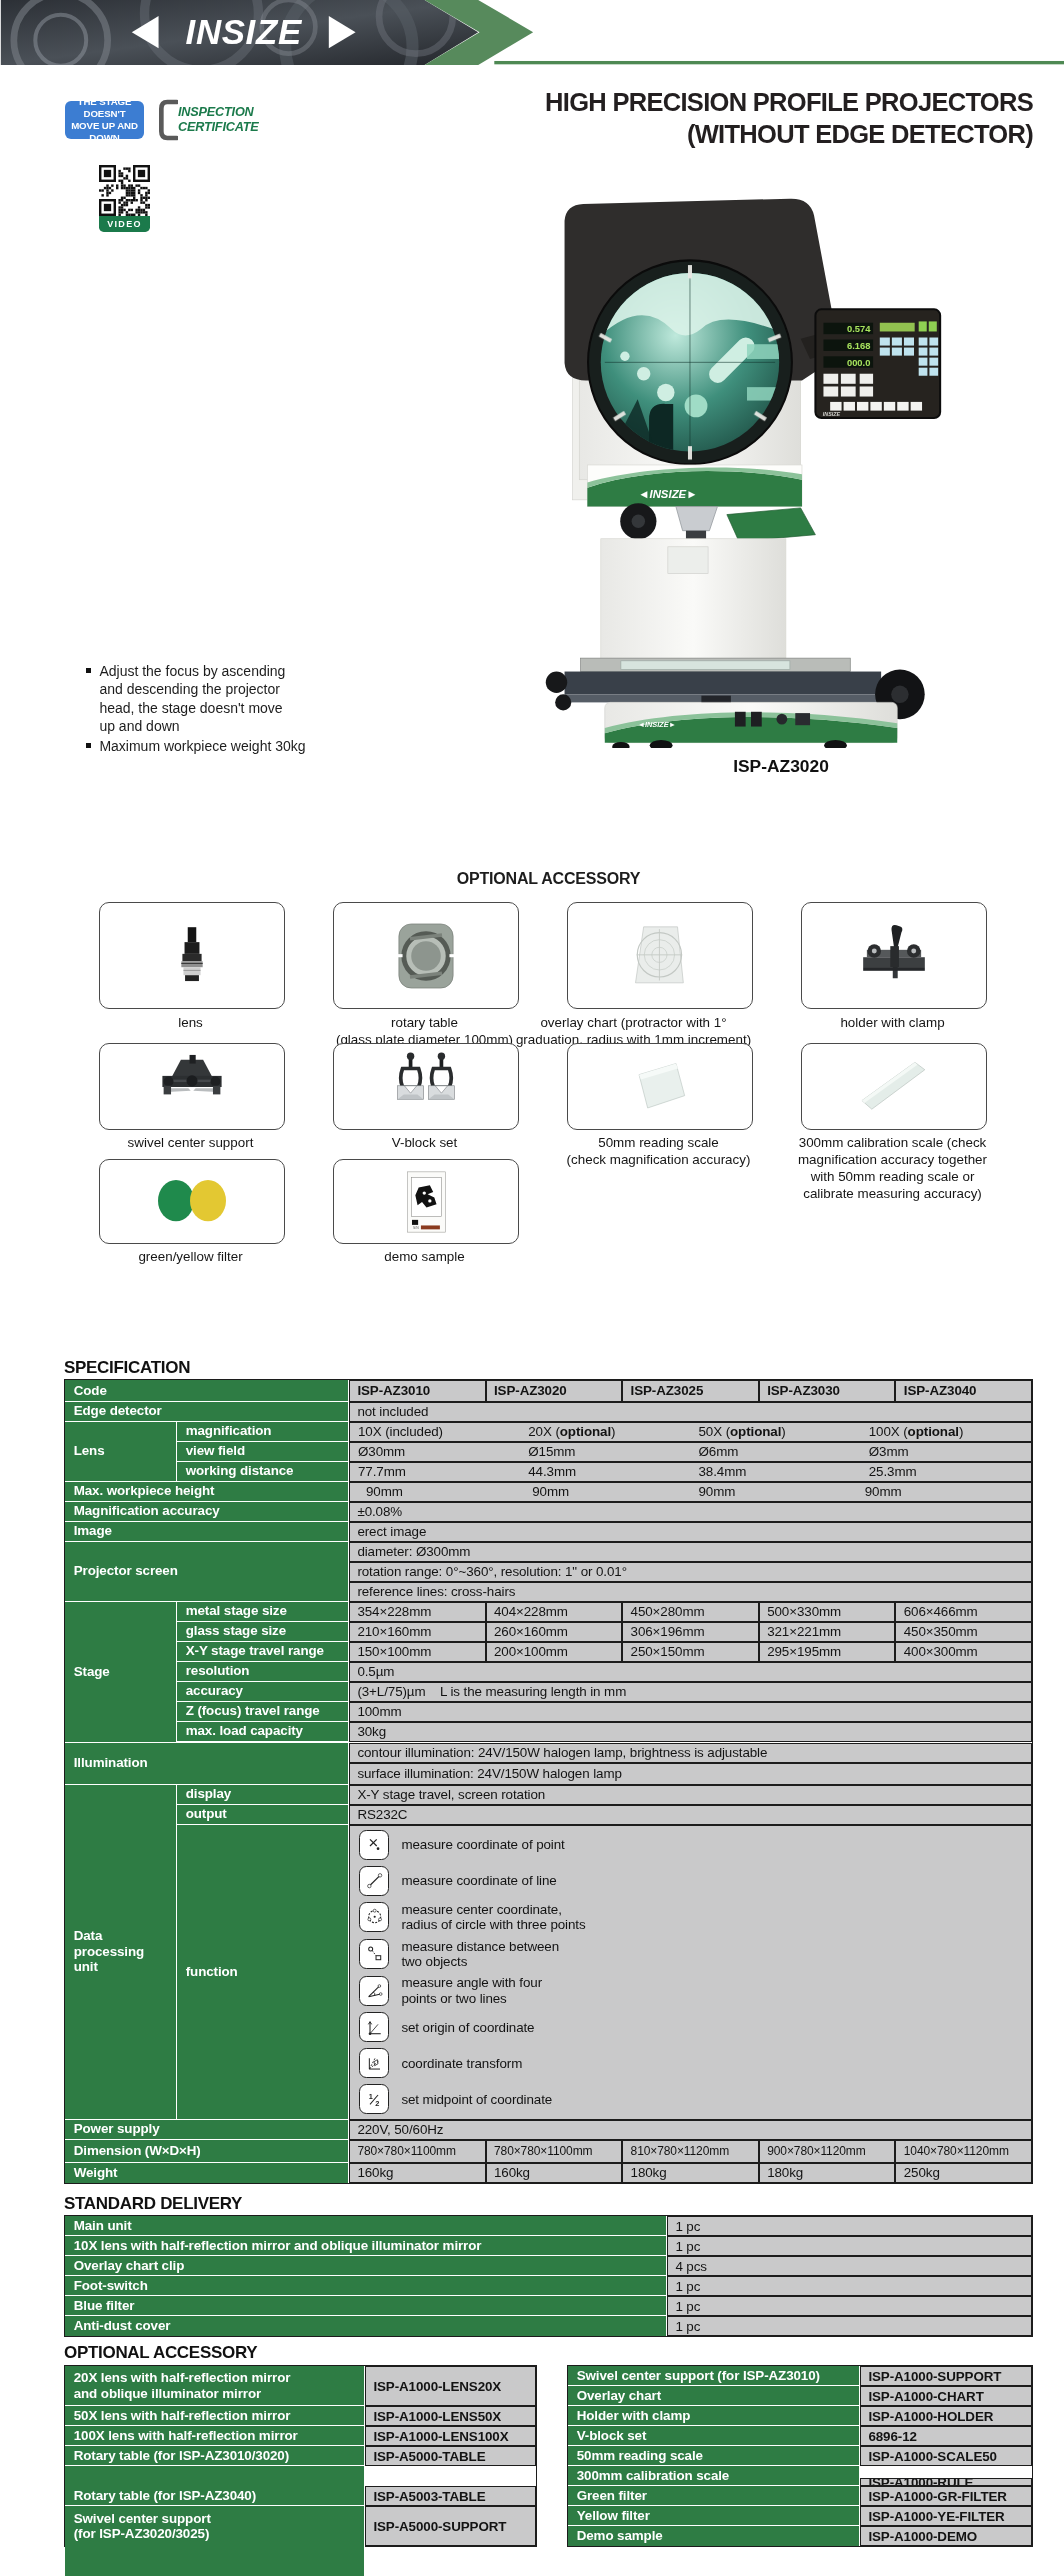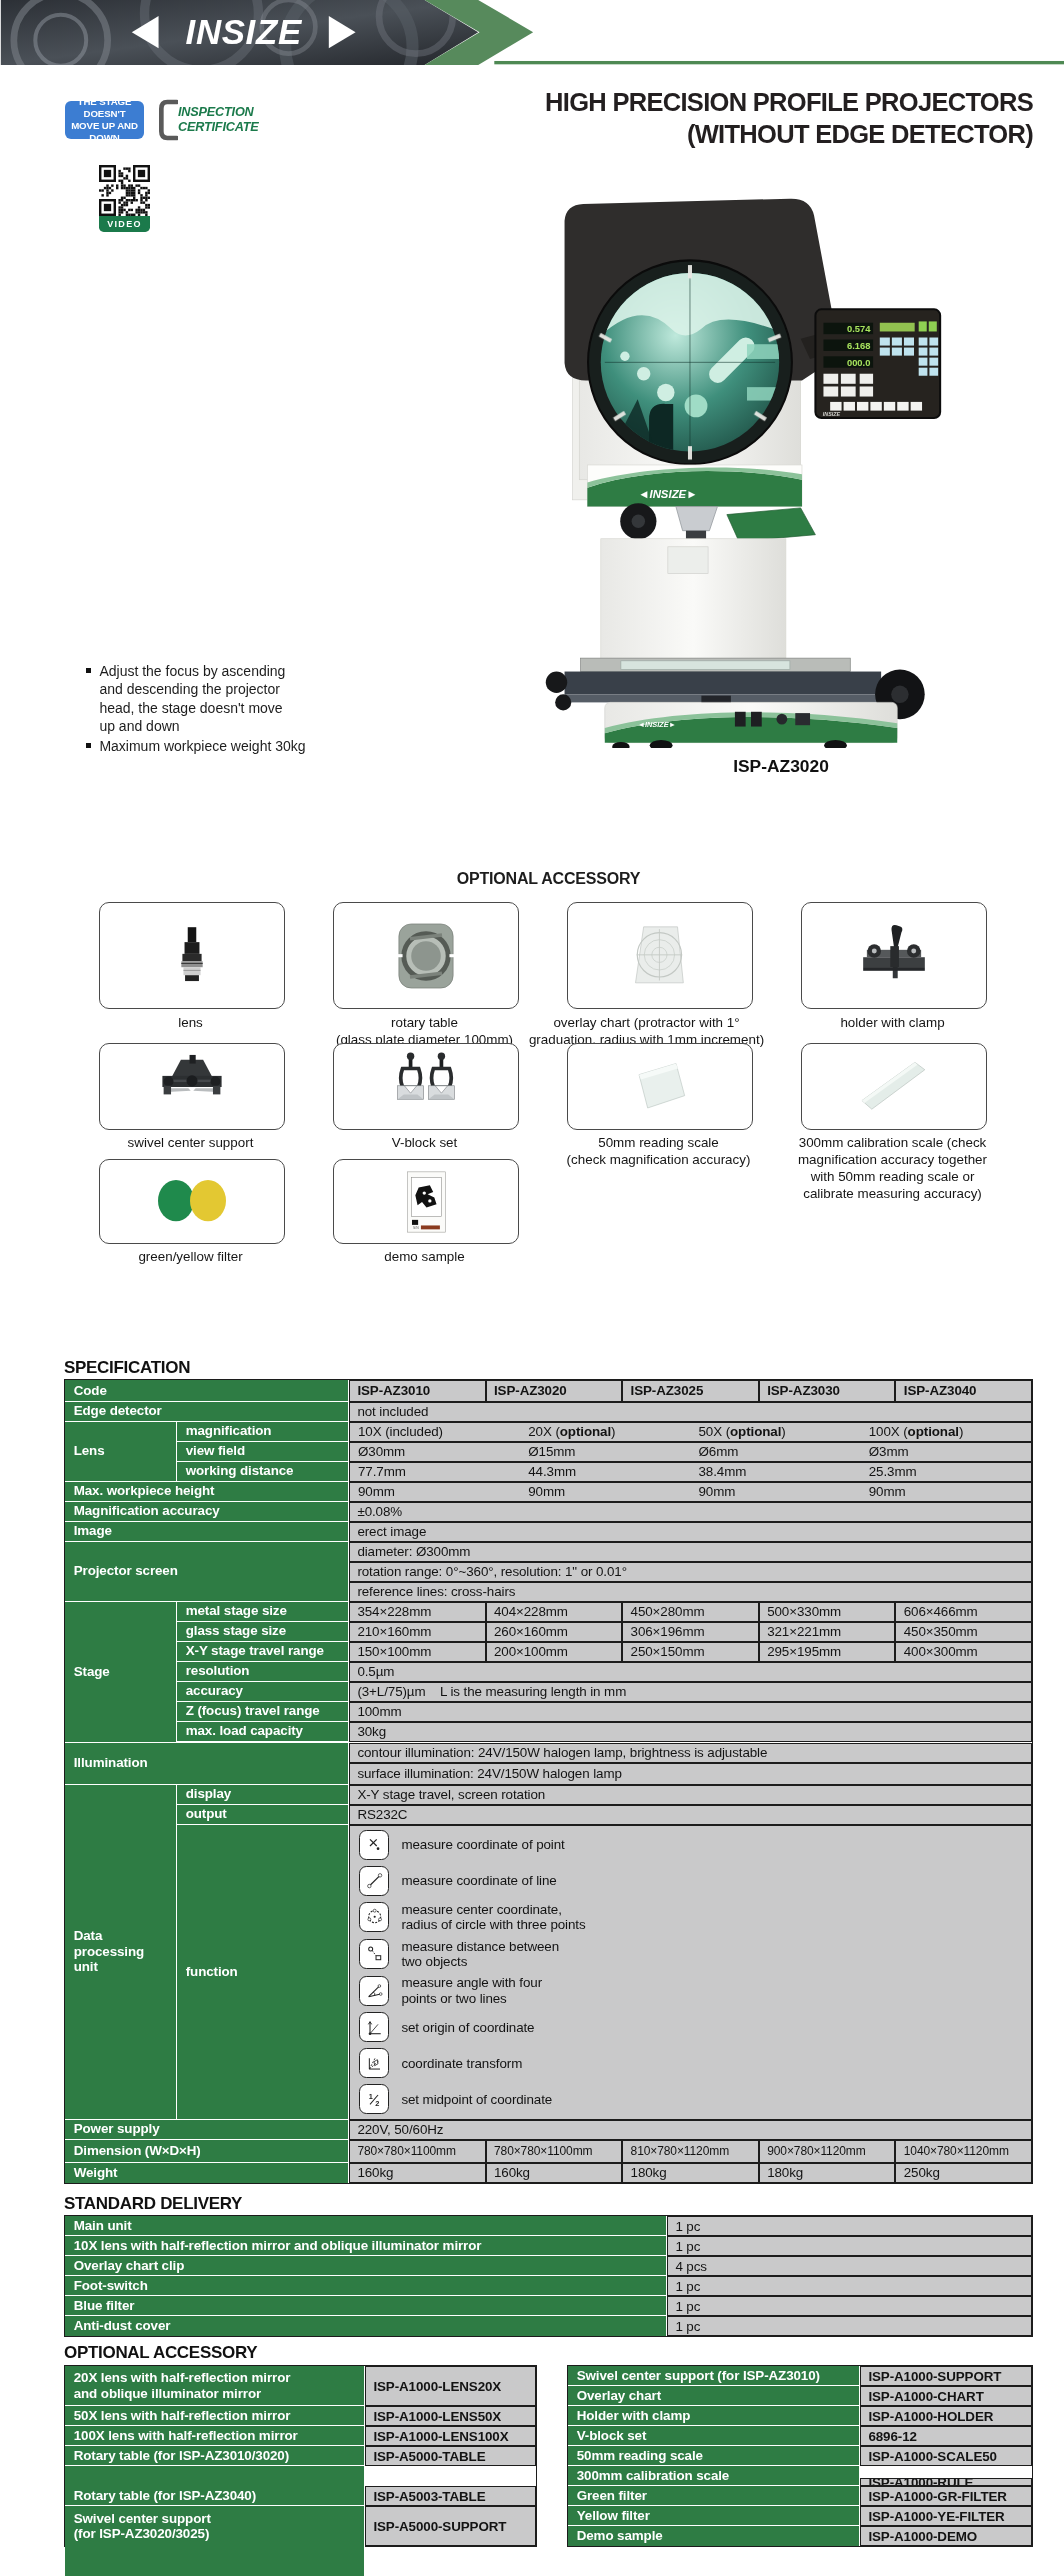--- a/index.html
+++ b/index.html
@@ -440,21 +440,21 @@
       <div class="acc-card" style="left: 567px; top: 902px; height: 105px;">
         <svg width="70" height="80" viewBox="0 0 120 120">
           <polygon points="32,10 90,10 100,106 18,106" fill="#eaedeb" stroke="#b9beba"></polygon>
           <circle cx="59" cy="58" r="38" fill="none" stroke="#c3c8c4" stroke-width="2"></circle>
           <circle cx="59" cy="58" r="26" fill="none" stroke="#ccd1cd" stroke-width="1.5"></circle>
           <circle cx="59" cy="58" r="13" fill="none" stroke="#ccd1cd" stroke-width="1.5"></circle>
           <line x1="59" y1="14" x2="59" y2="102" stroke="#c3c8c4" stroke-width="1.5"></line>
           <line x1="20" y1="58" x2="98" y2="58" stroke="#c3c8c4" stroke-width="1.5"></line>
         </svg>
       </div>
-      <div class="acc-label" style="left: 526px; top: 1014px;">overlay chart (protractor with 1°
+      <div class="acc-label" style="left: 513px; top: 1014px;">overlay chart (protractor with 1°
 graduation, radius with 1mm increment)</div>
       <div class="acc-card" style="left: 801px; top: 902px; height: 105px;">
         <svg width="74" height="80" viewBox="0 0 120 120">
           <rect x="10" y="62" width="100" height="16" fill="#3c3f41"></rect>
           <rect x="16" y="50" width="88" height="12" fill="#55585a"></rect>
           <circle cx="28" cy="52" r="11" fill="#2b2d2f"></circle>
           <circle cx="28" cy="52" r="4" fill="#b9bcbe"></circle>
           <circle cx="92" cy="52" r="11" fill="#2b2d2f"></circle>
           <circle cx="92" cy="52" r="4" fill="#b9bcbe"></circle>
           <path d="M60,46 L56,18 Q55,8 64,10 L70,12 Q76,14 72,22 L66,46 Z" fill="#1f2123"></path>
@@ -578,21 +578,21 @@
             <div class="gcell" style="width: 172px; flex: 0 0 172px;">working distance</div>
             <div class="vwrap">
               <div class="vcell" style="flex: 1 1 0%; padding: 0px;"><span style="flex: 1 1 0%; padding: 0px 8px;">77.7mm</span><span style="flex: 1 1 0%; padding: 0px 8px;">44.3mm</span><span style="flex: 1 1 0%; padding: 0px 8px;">38.4mm</span><span style="flex: 1 1 0%; padding: 0px 8px;">25.3mm</span></div>
             </div>
           </div>
         </div>
       </div>
       <div class="trow" style="height: 20px;">
         <div class="gcell" style="width: 284px; flex: 0 0 284px;">Max. workpiece height</div>
         <div class="vwrap">
-          <div class="vcell" style="flex: 1 1 0%; padding: 0px;"><span style="flex: 1 1 0%; padding: 0px 8px;">90mm</span><span style="flex: 1 1 0%; padding: 0px 8px;">90mm</span><span style="flex: 1 1 0%; padding: 0px 8px;">90mm</span><span style="flex: 1 1 0%; padding: 0px 8px;">90mm</span></div>
+          <div class="vcell" style="flex: 1 1 0%; padding: 8px;"><span style="flex: 1 1 0%; padding: 0px 8px;">90mm</span><span style="flex: 1 1 0%; padding: 0px 8px;">90mm</span><span style="flex: 1 1 0%; padding: 0px 8px;">90mm</span><span style="flex: 1 1 0%; padding: 0px 8px;">90mm</span></div>
         </div>
       </div>
       <div class="trow" style="height: 20px;">
         <div class="gcell" style="width: 284px; flex: 0 0 284px;">Magnification accuracy</div>
         <div class="vwrap">
           <div class="vcell" style="flex: 1 1 0%;">±0.08%</div>
         </div>
       </div>
       <div class="trow" style="height: 20px;">
         <div class="gcell" style="width: 284px; flex: 0 0 284px;">Image</div>

